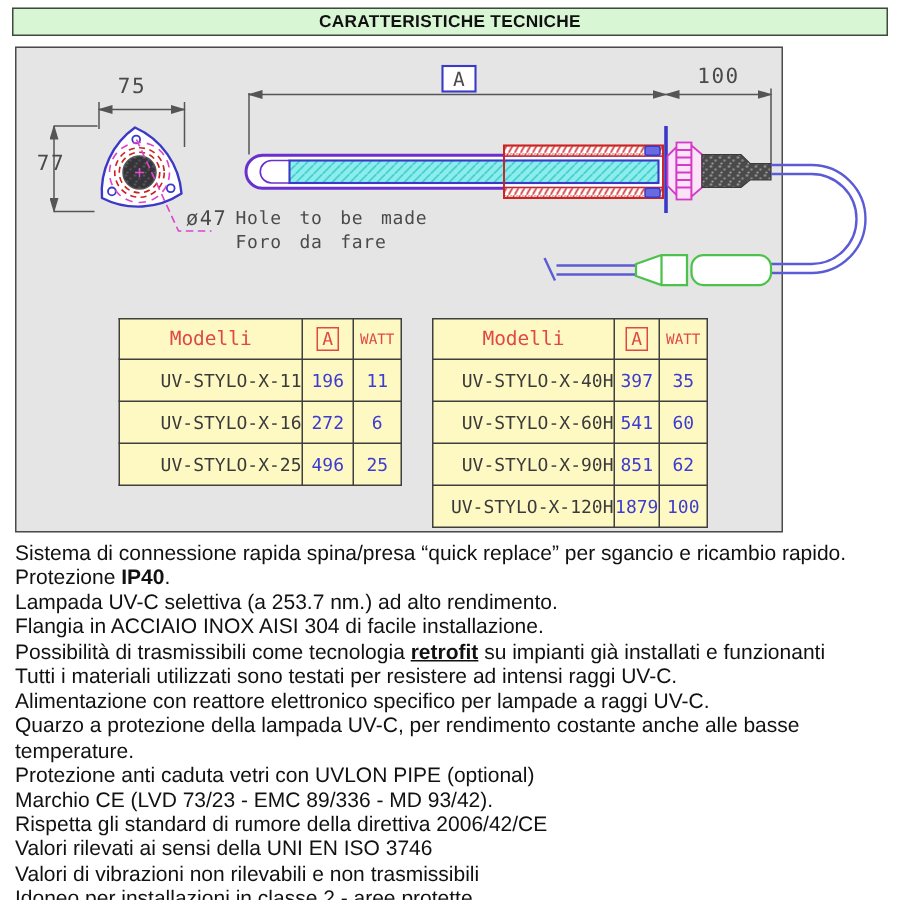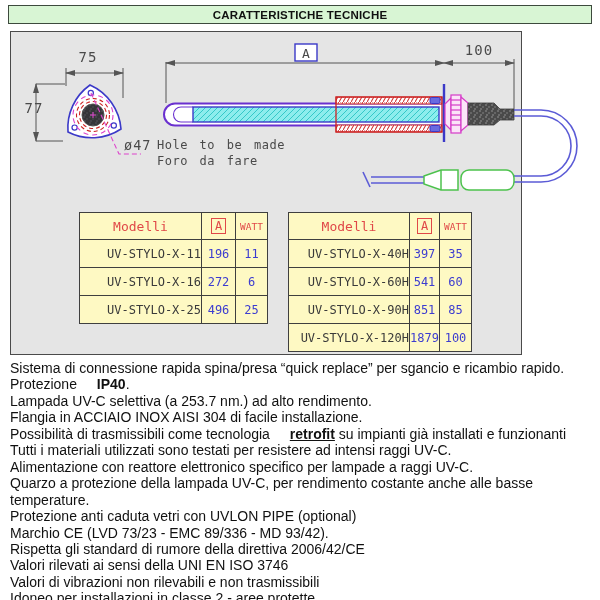--- a/index.html
+++ b/index.html
@@ -20,21 +20,21 @@
   table.models th,table.models td{border:1.6px solid #3f3f3f;padding:0;vertical-align:middle;}
   table.models th{height:26px;color:#e04848;font-weight:normal;font-size:13px;text-align:center;}
   table.models th.watt{font-size:9.5px;letter-spacing:0;}
   table.models td{height:27px;font-size:12px;color:#3a3a3a;}
   table.models td.model{text-align:right;padding-left:8px;letter-spacing:0;}
   table.models td.num{text-align:center;color:#3c3cd0;font-size:12px;}
   .abox{display:inline-block;border:1.4px solid #e04848;padding:0 3px;line-height:14px;font-size:12px;}
   
   .features{position:absolute;left:10px;top:360px;width:586px;
      font-size:14px;line-height:16.45px;color:#111;}
-  .fline span.b{font-weight:bold;margin-left:16px;}
+  .fline span.b{font-weight:bold;}
   .fline span.u{text-decoration:underline;}
   
   text{font-family:"DejaVu Sans Mono",monospace;fill:#4a4a4a;}
 </style>
 </head>
 <body>
 
 <div class="page">
 
   <div class="title-bar">
@@ -213,21 +213,21 @@
           <td class="num">35</td>
         </tr>
         <tr>
           <td class="model">UV-STYLO-X-60H</td>
           <td class="num">541</td>
           <td class="num">60</td>
         </tr>
         <tr>
           <td class="model">UV-STYLO-X-90H</td>
           <td class="num">851</td>
-          <td class="num">85</td>
+          <td class="num">62</td>
         </tr>
         <tr>
           <td class="model">UV-STYLO-X-120H</td>
           <td class="num">1879</td>
           <td class="num">100</td>
         </tr>
       </tbody>
   </table>
 
   <div class="features">

